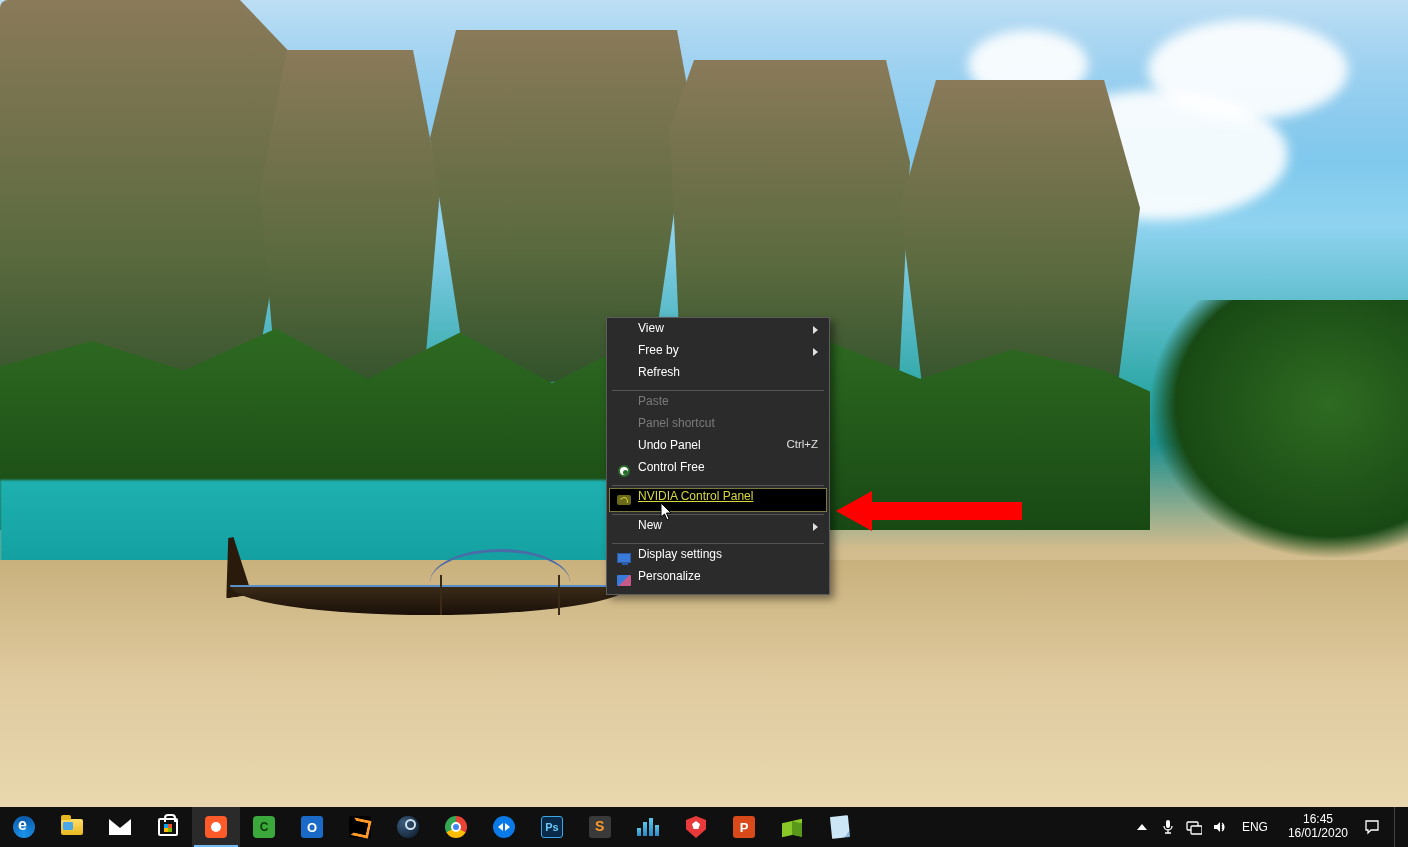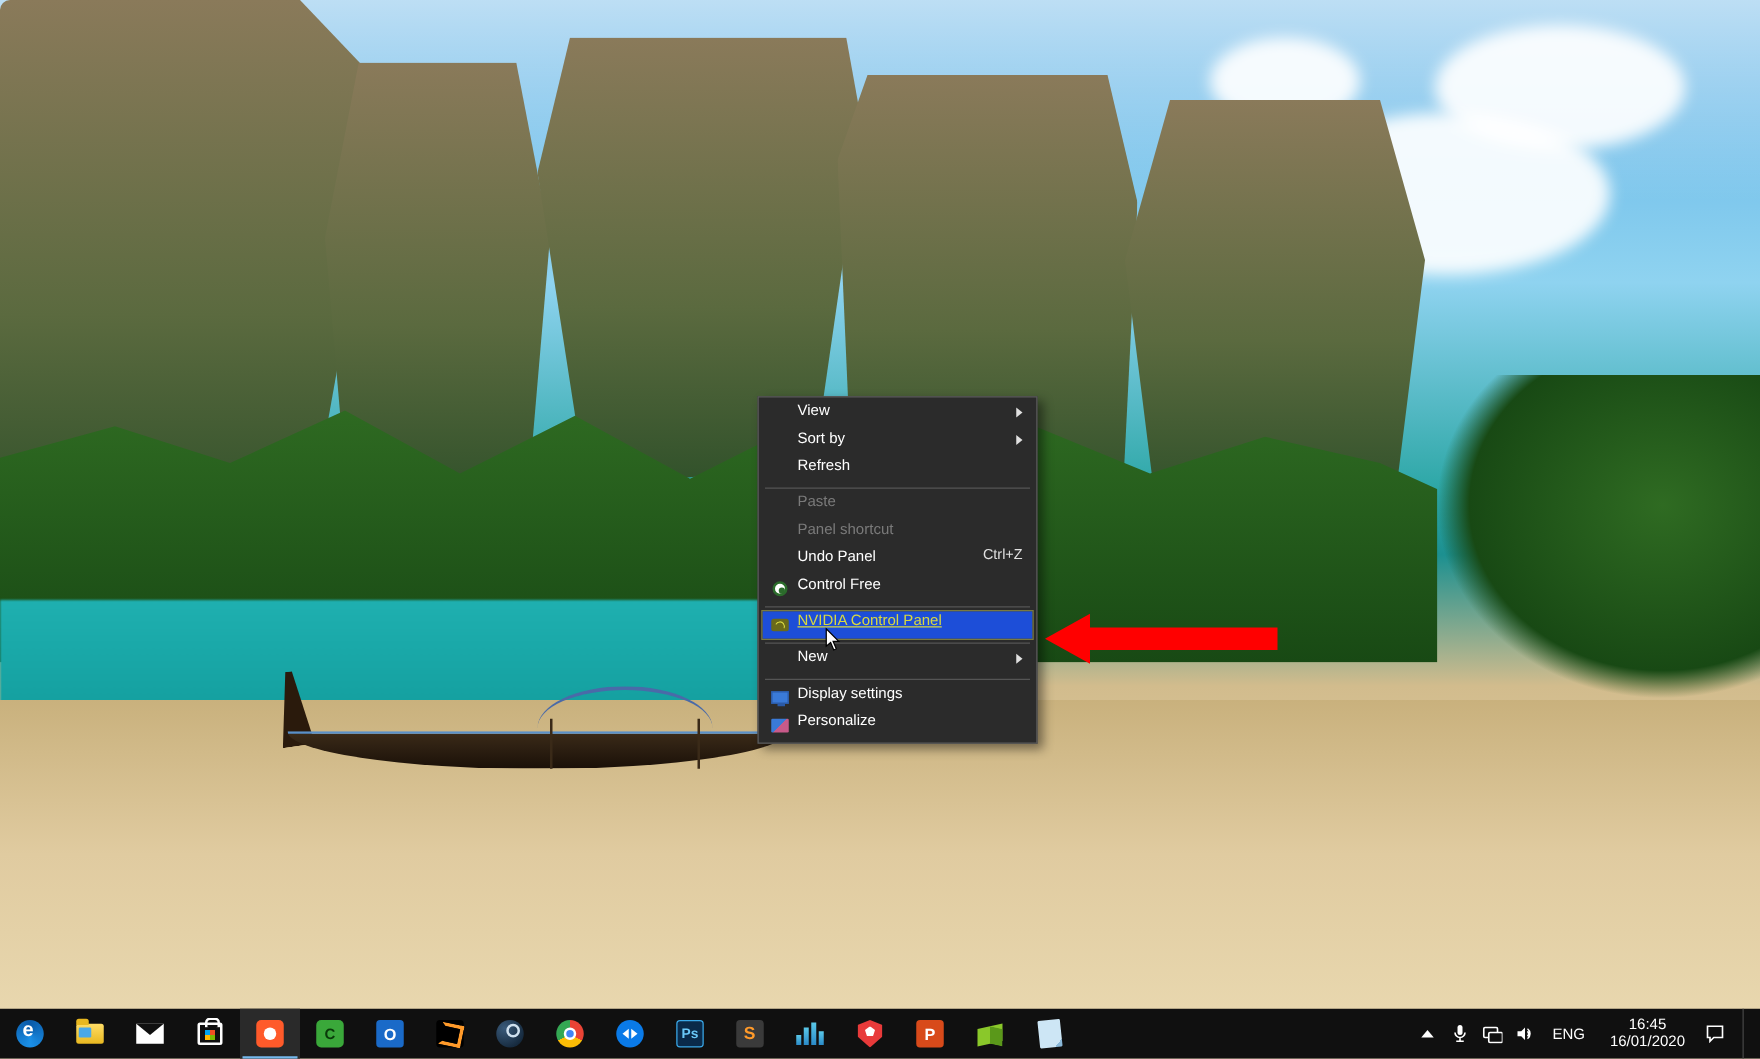--- a/index.html
+++ b/index.html
@@ -115,21 +115,21 @@
     .context-menu .item .accel { color: #e0e0e0; font-size: 11.5px; }
     .context-menu .item .chevron {
       position: absolute; right: 8px; top: 5px;
       width: 0; height: 0;
       border-top: 4px solid transparent;
       border-bottom: 4px solid transparent;
       border-left: 5px solid #e0e0e0;
     }
     .context-menu .item.disabled { color: #7a7a7a; }
     .context-menu .item.hover {
-      background: #1d4ed8;
+      background: #000000;
       outline: 1px solid #7a7a40;
     }
     .context-menu .item.hover .label { color: #d8d840; text-decoration: underline; }
     .context-menu hr {
       border: none;
       border-top: 1px solid #555;
       margin: 3px 2px;
     }
 
     
@@ -291,21 +291,21 @@
       <div class="canopy"></div>
   </div>
 </div>
 
 <div class="context-menu">
   <div class="item">
     <span class="label">View</span>
     <span class="chevron"></span>
   </div>
   <div class="item">
-    <span class="label">Sort by</span>
+    <span class="label">Free by</span>
     <span class="chevron"></span>
   </div>
   <div class="item">
     <span class="label">Refresh</span>
   </div>
   <hr>
   <div class="item disabled">
     <span class="label">Paste</span>
   </div>
   <div class="item disabled">

